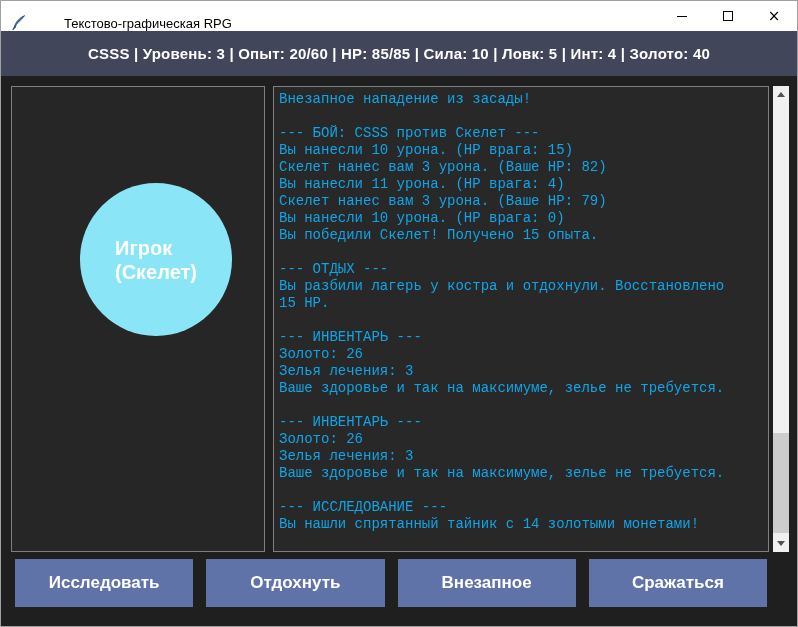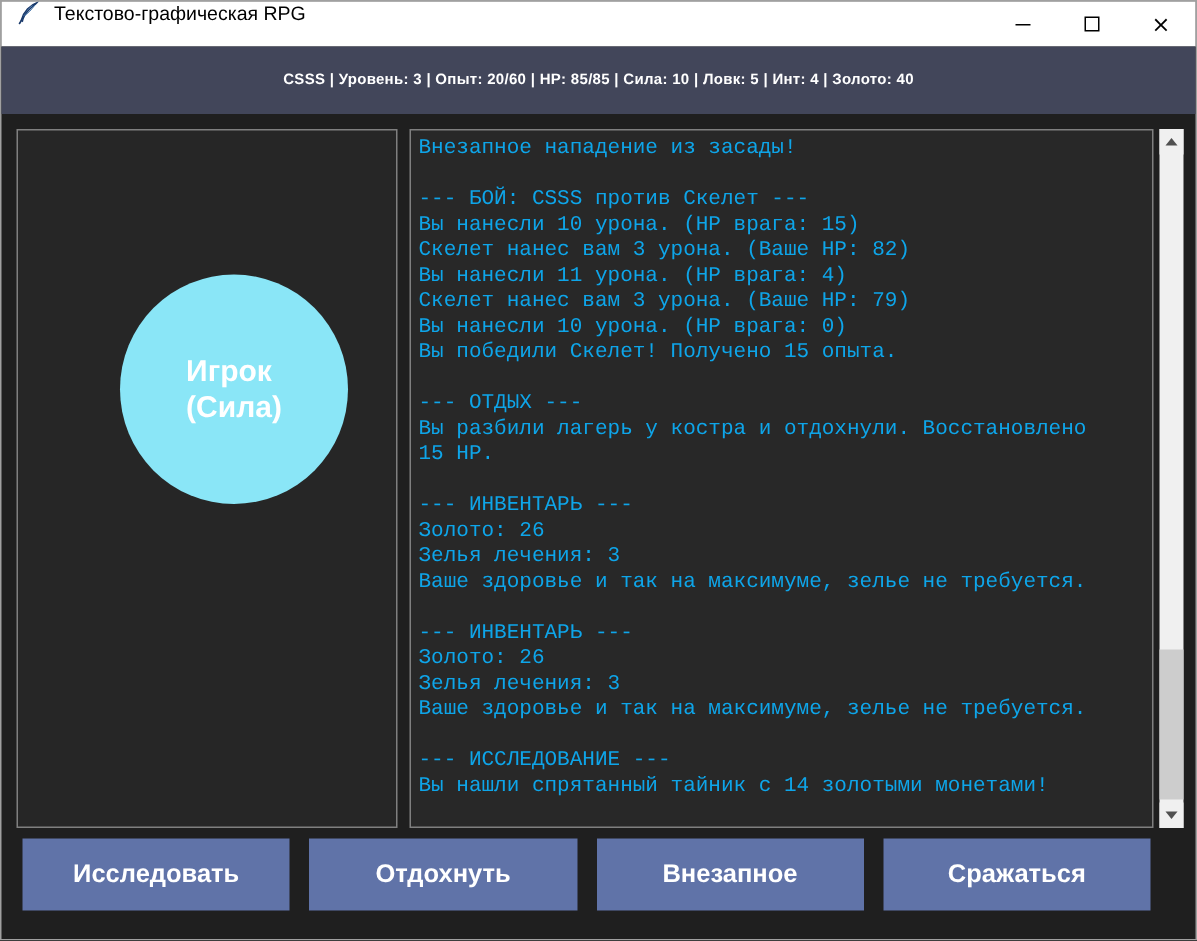--- a/index.html
+++ b/index.html
@@ -2,32 +2,32 @@
 <html><head>
 <meta charset="utf-8">
 <style>
   * { box-sizing: border-box; margin: 0; padding: 0; }
   html,body { width:798px; height:627px; }
   body { font-family:"Liberation Sans", sans-serif; background:#1f1f1f; overflow:hidden; }
 
   .window { width:798px; height:627px; display:flex; flex-direction:column; background:#1f1f1f; border:1px solid #a0a0a0; }
 
   
-  .titlebar { height:30px; background:#ffffff; display:flex; align-items:flex-start; flex:0 0 auto; }
+  .titlebar { height:30px; background:#ffffff; display:flex; align-items:flex-end; flex:0 0 auto;gap:28px; }
   .titlebar .app-icon { width:16px; height:16px; margin:0 9px 0 10px; flex:0 0 auto; }
   .titlebar .title-text { font-size:13px; color:#000000; flex:1 1 auto; white-space:nowrap; }
   .win-controls { display:flex; height:100%; flex:0 0 auto; }
   .win-btn { width:46px; height:100%; display:flex; align-items:center; justify-content:center; cursor:default; }
   .glyph-min { width:10px; height:0; border-top:1px solid #000; }
   .glyph-max { width:10px; height:10px; border:1px solid #000; }
   .glyph-close { font-size:15px; color:#000; line-height:1; font-family:"DejaVu Sans", sans-serif; }
 
   
   .stats-bar { height:45px; background:#42465a; color:#ffffff; display:flex; align-items:center; justify-content:center;
-               font-weight:bold; font-size:10px; letter-spacing:0.2px; flex:0 0 auto; }
+               font-weight:bold; font-size:15px; letter-spacing:0.2px; flex:0 0 auto; }
 
   
   .main { flex:1 1 auto; display:flex; padding:10px 8px 0 10px; gap:8px; min-height:0; }
   .map-panel { width:254px; flex:0 0 auto; background:#262626; border:1px solid #7f7f7f; position:relative; }
   .player-circle { position:absolute; left:68px; top:96px; width:152px; height:153px; border-radius:50%;
                    background:#8ae6f7; display:flex; align-items:center; justify-content:center; }
   .player-circle .lbl { color:#ffffff; font-weight:bold; font-size:20px; line-height:24px; text-align:left; }
 
   .log-wrap { flex:1 1 auto; display:flex; gap:4px; min-width:0; }
   .log-area { flex:1 1 auto; background:#282828; border:1px solid #7f7f7f; color:#0ea5e9;
@@ -77,21 +77,21 @@
   <div class="stats-bar">
     <span>CSSS | Уровень: 3 | Опыт: 20/60 | HP: 85/85 | Сила: 10 | Ловк: 5 | Инт: 4 | Золото: 40</span>
   </div>
 
   <div class="main">
 
     <div class="map-panel">
       <div class="player-circle">
         <div class="lbl">
           <div>Игрок</div>
-          <div>(Сила)</div>
+          <div>(Скелет)</div>
         </div>
       </div>
     </div>
 
     <div class="log-wrap">
       <div class="log-area" id="log-area">Внезапное нападение из засады!
 
 --- БОЙ: CSSS против Скелет ---
 Вы нанесли 10 урона. (HP врага: 15)
 Скелет нанес вам 3 урона. (Ваше HP: 82)

